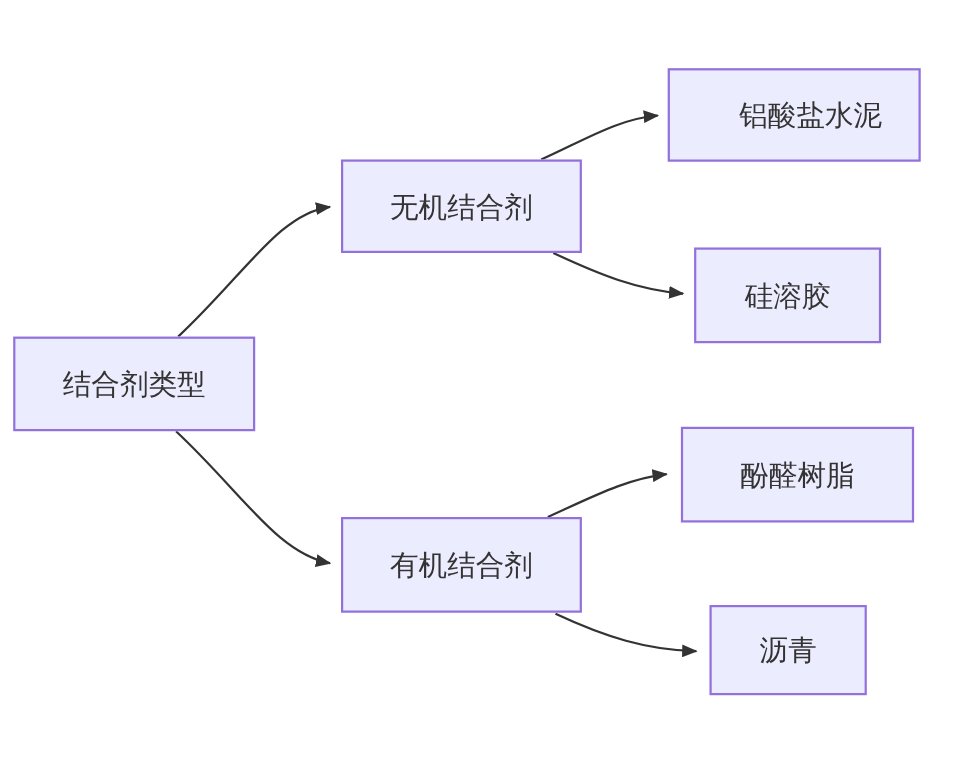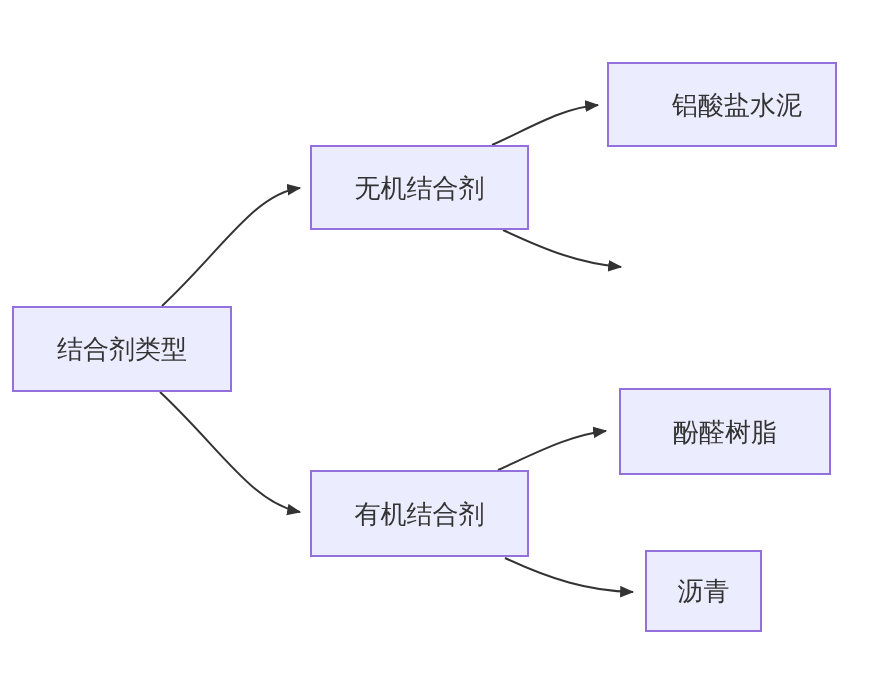--- a/index.html
+++ b/index.html
@@ -41,21 +41,21 @@
     line-height: 1;
     white-space: nowrap;
   }
   
   .node-root      { left: 12px;  top: 306px; width: 220px; height: 86px; }
   .node-inorganic { left: 310px; top: 145px; width: 219px; height: 85px; }
   .node-organic   { left: 310px; top: 470px; width: 219px; height: 87px; justify-content: center; }
   .node-aluminate { left: 607px; top: 62px;  width: 230px; height: 85px; padding-left: 30px; }
   .node-silica    { left: 631px; top: 225px; width: 170px; height: 87px; }
   .node-phenolic  { left: 619px; top: 388px; width: 212px; height: 87px; }
-  .node-asphalt   { left: 645px; top: 550px; width: 117px; height: 82px; }
+  .node-asphalt   { left: 645px; top: 550px; width: 143px; height: 82px; }
 </style>
 </head>
 <body>
 
 <div class="canvas">
 
   <svg class="edges-layer" width="884" height="698" viewBox="0 0 884 698" xmlns="http://www.w3.org/2000/svg">
     <defs>
       <marker id="arrowhead" viewBox="0 0 12 10" refX="11" refY="5" markerUnits="userSpaceOnUse" markerWidth="14" markerHeight="12" orient="auto">
         <path d="M0,0 L12,5 L0,10 Z" fill="#333333"></path>
@@ -78,20 +78,23 @@
   </div>
 
   <div class="node node-organic">
     <span>有机结合剂</span>
   </div>
 
   <div class="node node-aluminate">
     <span>铝酸盐水泥</span>
   </div>
 
+  <div class="node node-silica">
+    <span>硅溶胶</span>
+  </div>
 
   <div class="node node-phenolic">
     <span>酚醛树脂</span>
   </div>
 
   <div class="node node-asphalt">
     <span>沥青</span>
   </div>
 
 </div>

